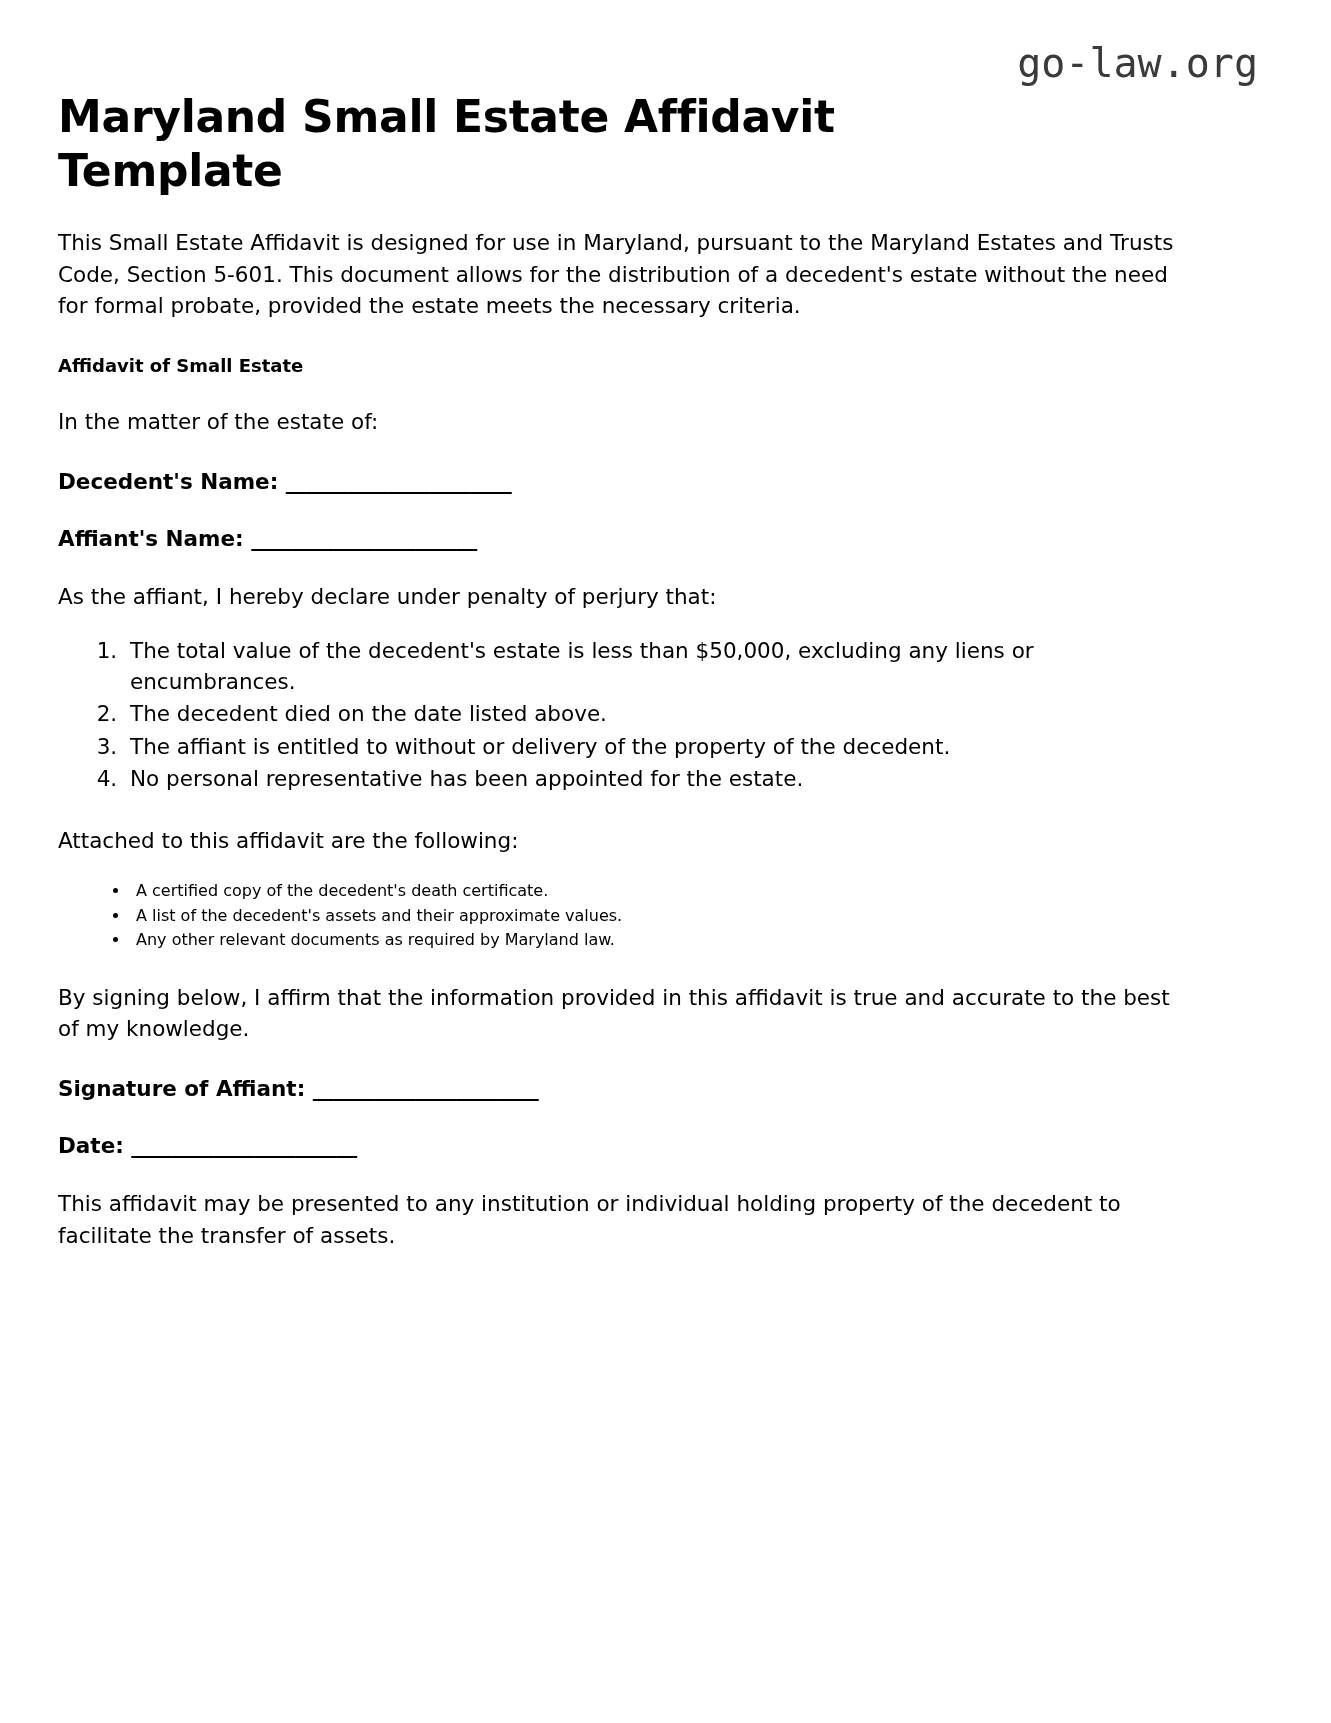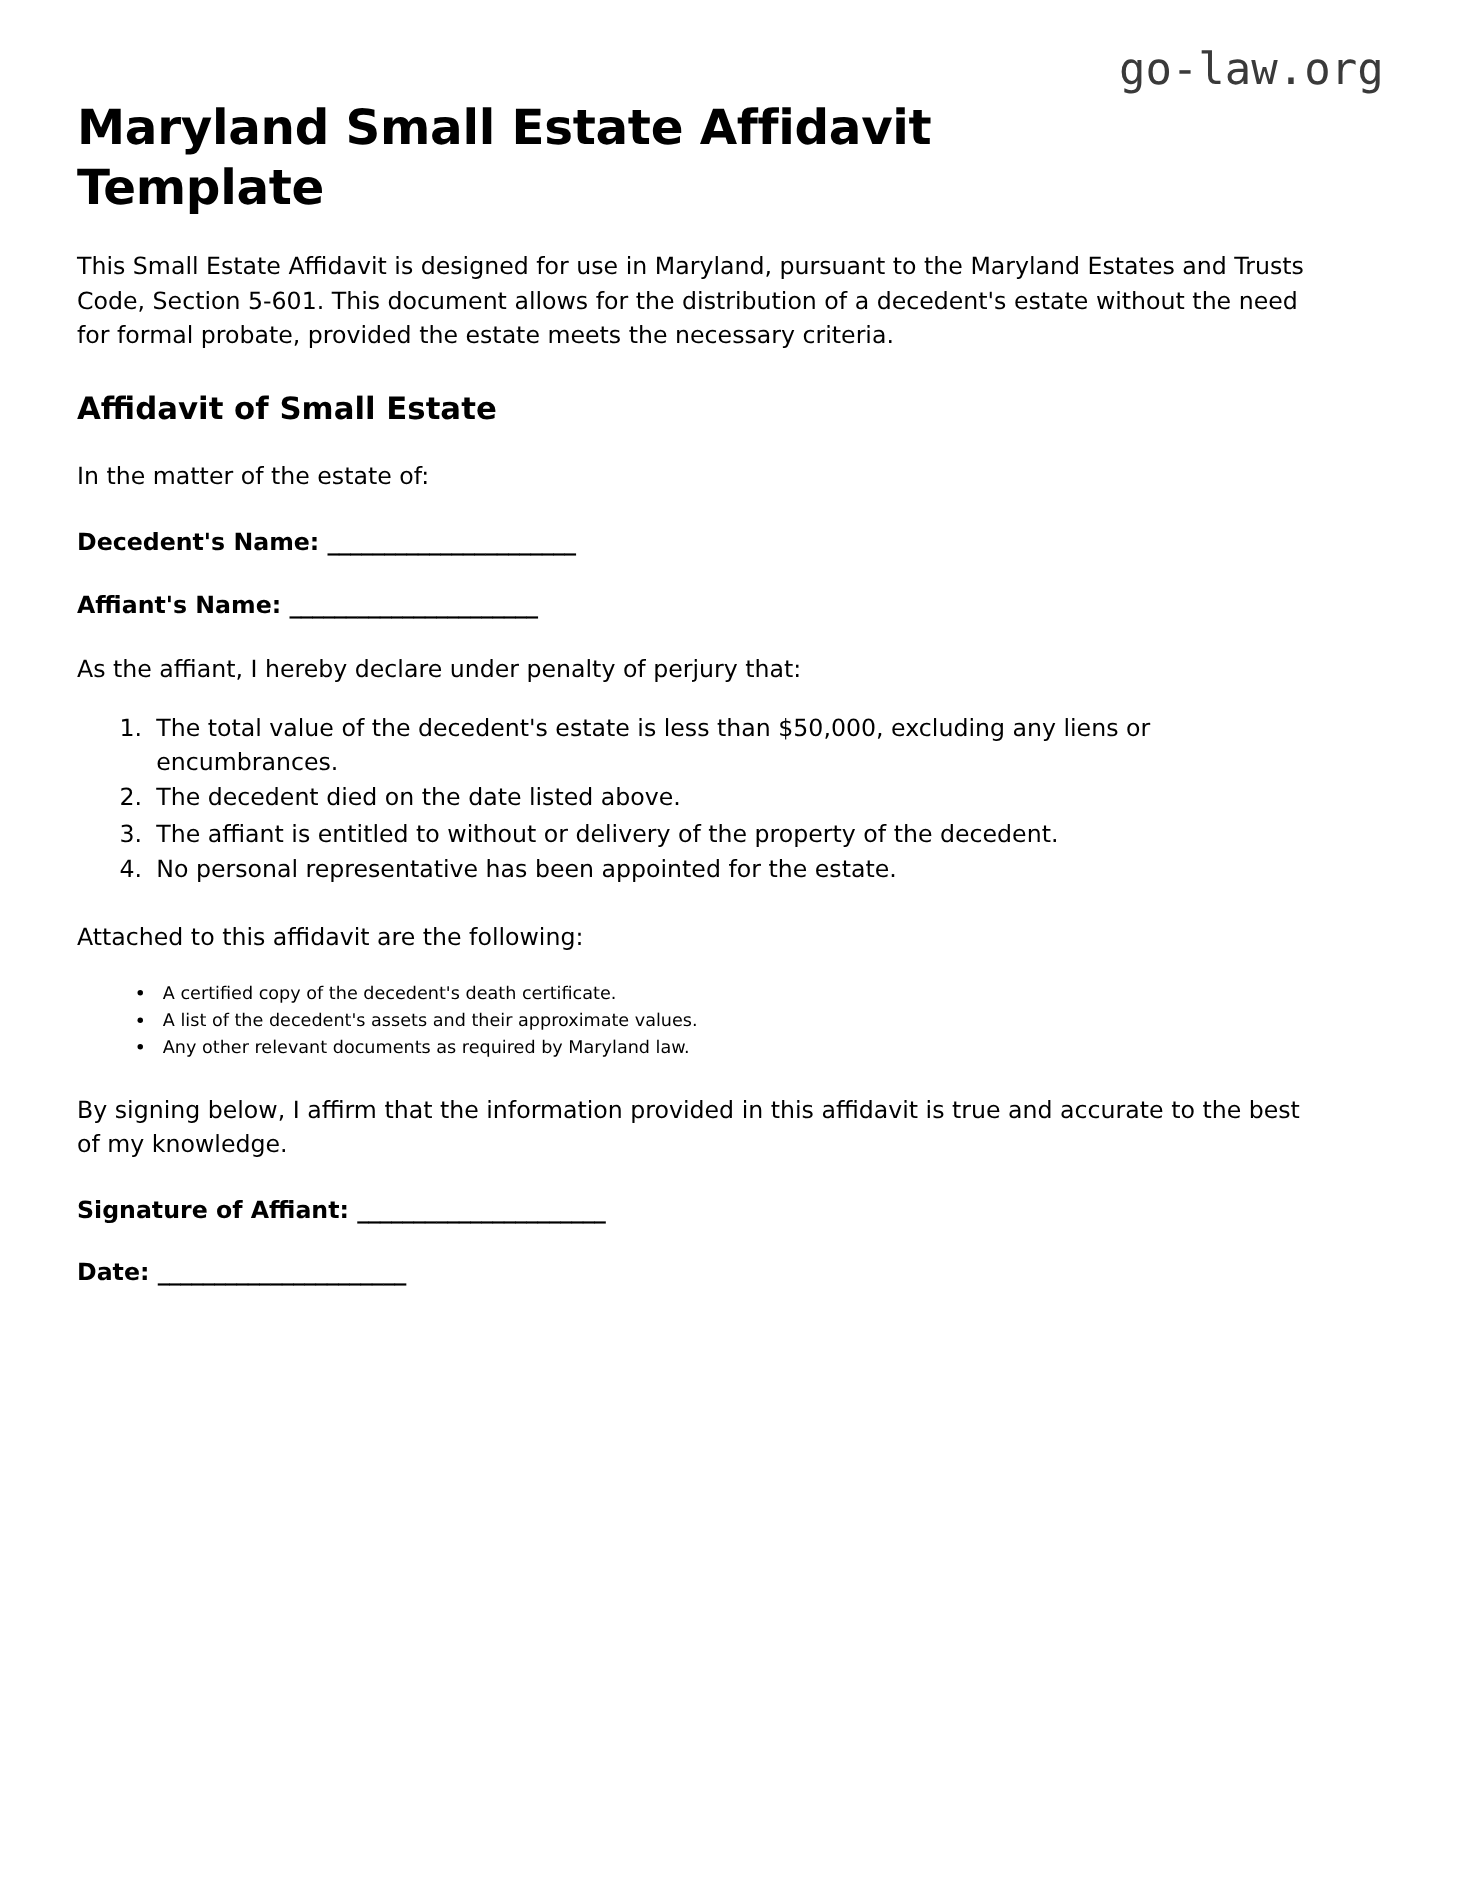--- a/index.html
+++ b/index.html
@@ -27,39 +27,39 @@
     top: 40px;
     right: 73px;
     font-family: "DejaVu Sans Mono", monospace;
     font-size: 40px;
     color: #3a3a3a;
     letter-spacing: 0px;
     white-space: nowrap;
   }
   .content {
     position: absolute;
-    left: 70px;
+    left: 58px;
     top: 90px;
     width: 1135px;
   }
   h1.doc-title {
     font-size: 44px;
     font-weight: bold;
     line-height: 1.22;
     margin: 0 0 0 0;
     letter-spacing: -0.3px;
     max-width: 900px;
   }
   p.para {
     font-size: 21.5px;
     line-height: 1.45;
     margin: 30px 0 0 0;
   }
   .section-head {
-    font-size: 28px;
+    font-size: 18px;
     font-weight: bold;
     margin: 34px 0 0 0;
   }
   .field-line {
     font-size: 21.5px;
     font-weight: bold;
     margin: 32px 0 0 0;
   }
   .field-line .blank {
     font-weight: bold;
@@ -139,15 +139,16 @@
     <p class="field-line">
       <span>Signature of Affiant:</span>
       <span class="blank">______________________</span>
     </p>
 
     <p class="field-line">
       <span>Date:</span>
       <span class="blank">______________________</span>
     </p>
 
+    <p class="para">This affidavit may be presented to any institution or individual holding property of the decedent to facilitate the transfer of assets.</p>
 
   </div>
 </div>
 
 </body></html>

